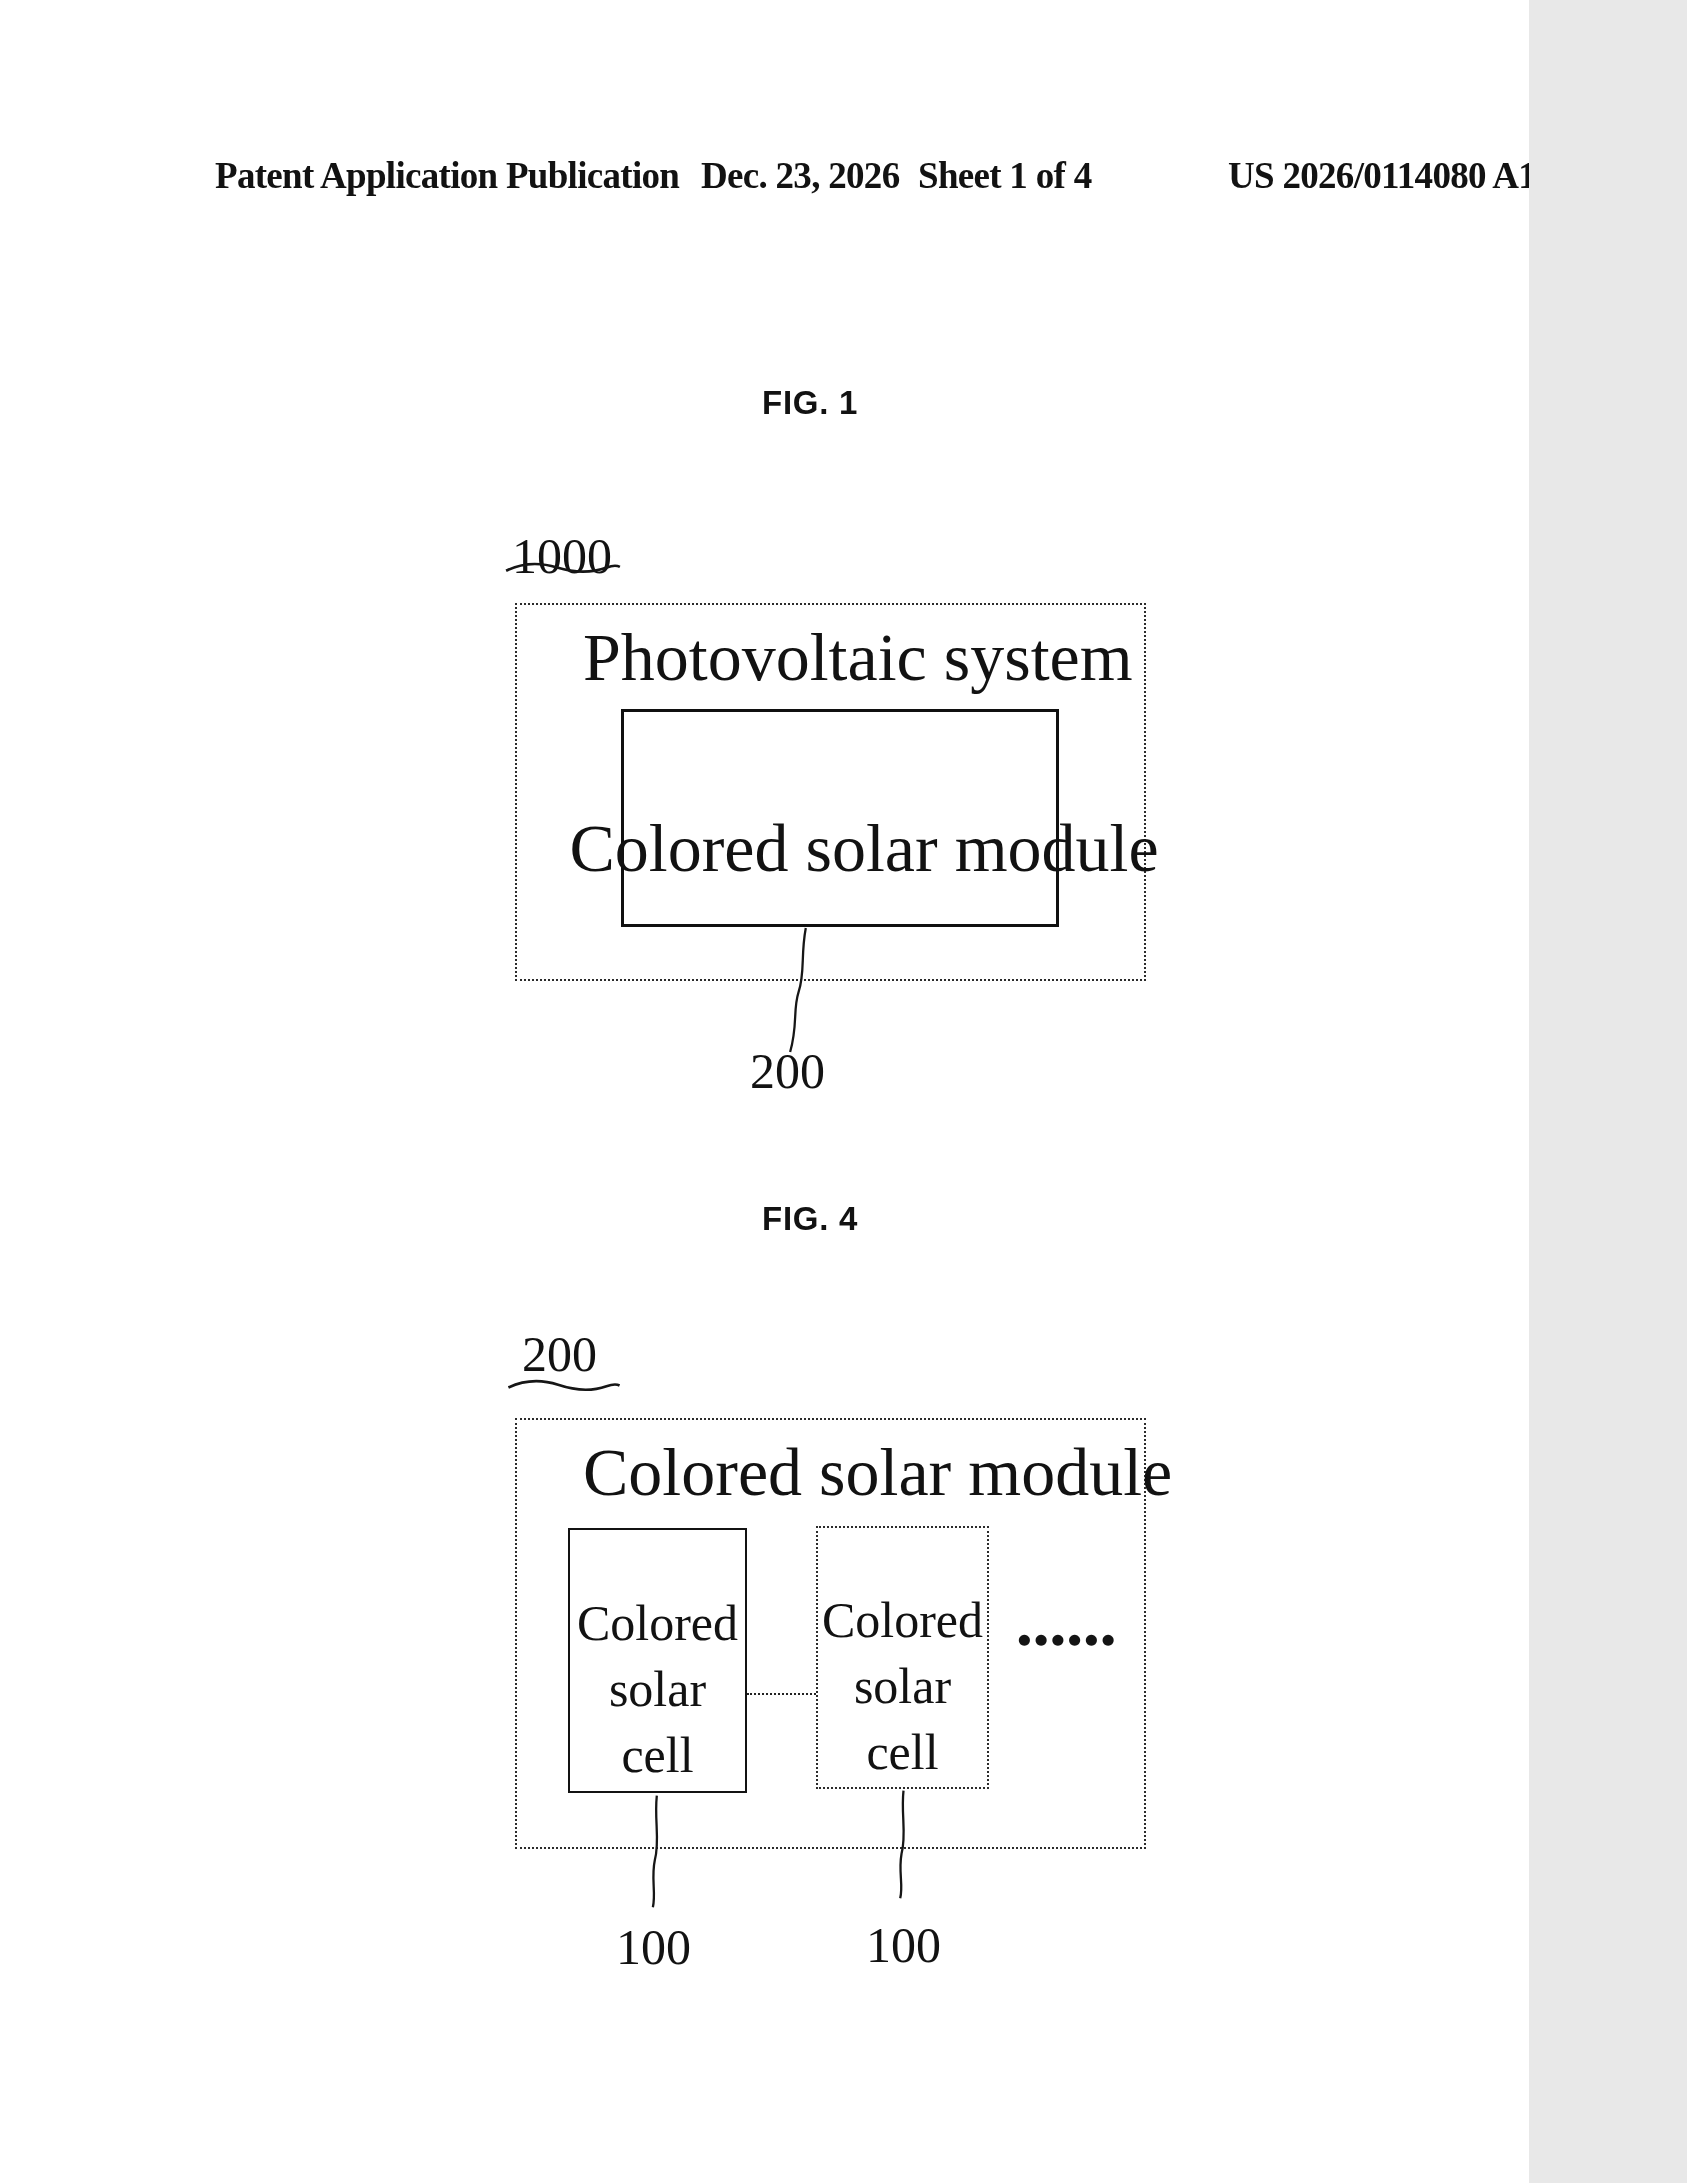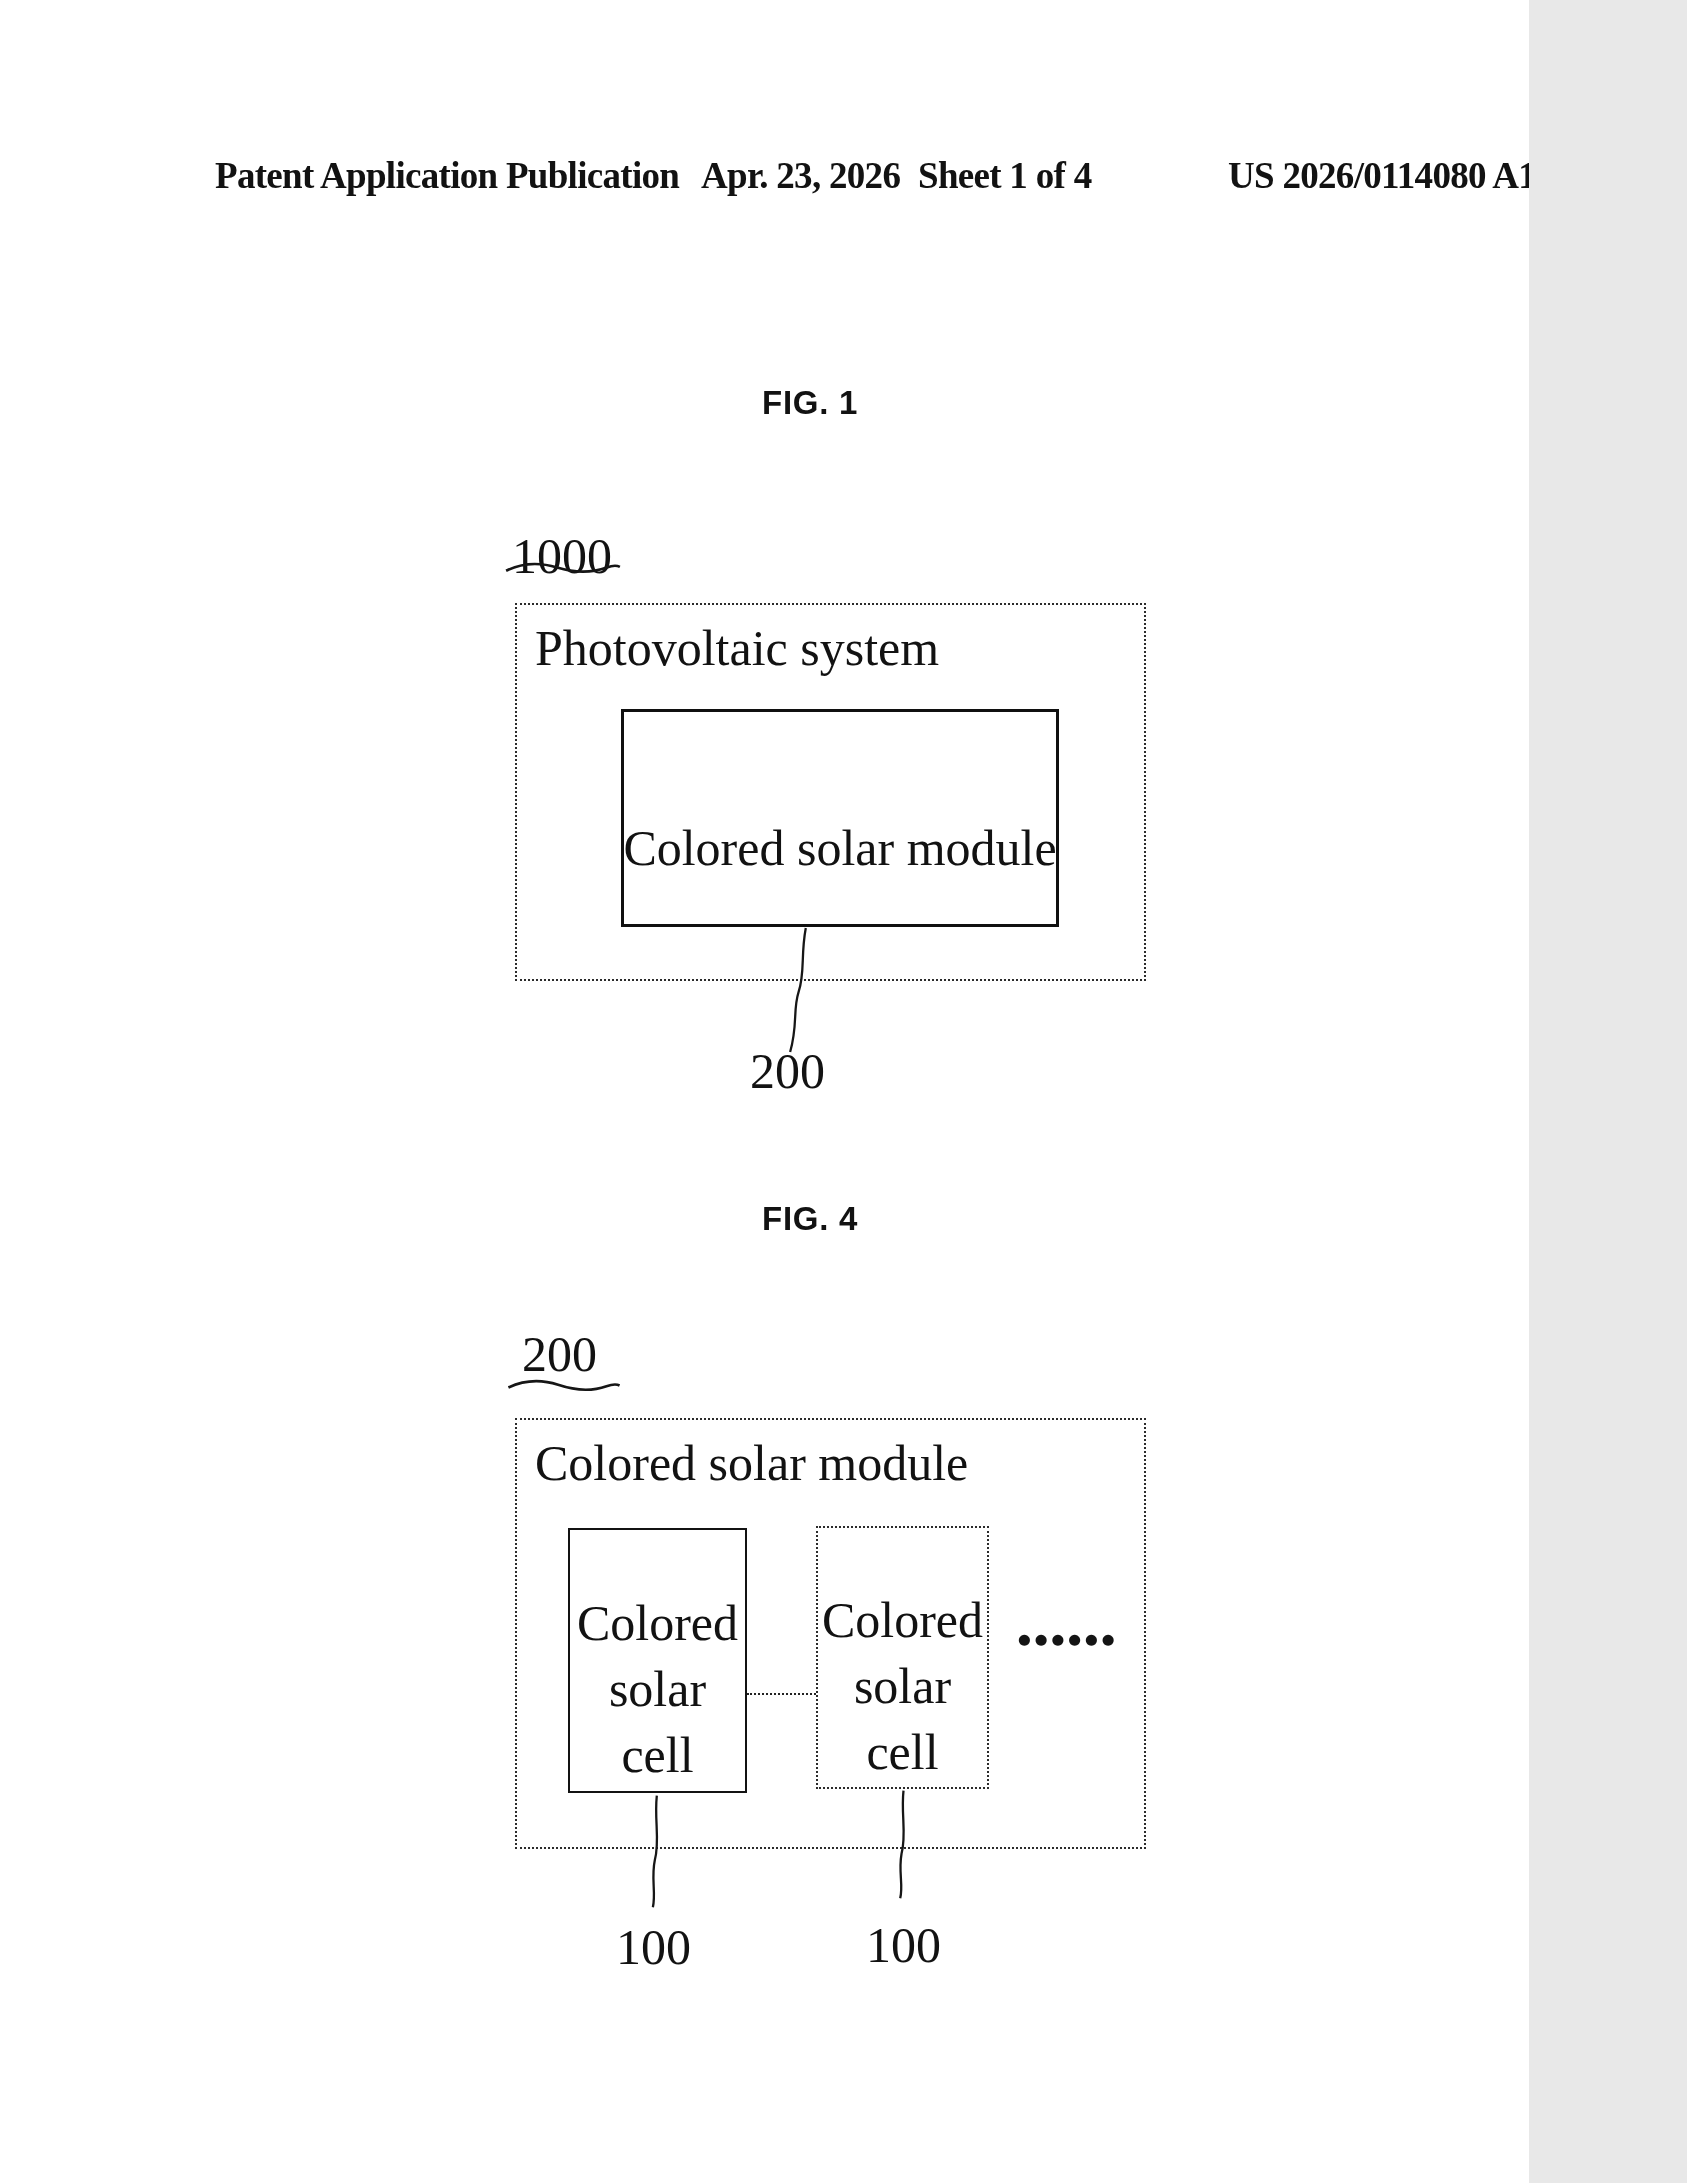--- a/index.html
+++ b/index.html
@@ -29,23 +29,24 @@
     letter-spacing:0.7px;
     white-space:nowrap;
   }
   .reflabel{
     font-size:50px;
     line-height:1;
     text-align:center;
     white-space:nowrap;
   }
   .boxlabel{
-    font-size:50px;
+    font-size:68px;
     line-height:1;
     white-space:nowrap;
+    margin-left:48px;
   }
   .outerbox{
     box-sizing:border-box;
     border:2px dotted #2b2b2b;
     background:#ffffff;
   }
   .innerbox-solid{
     box-sizing:border-box;
     border:3.3px solid #101010;
     background:#ffffff;
@@ -81,21 +82,21 @@
     color:#141414;
   }
   svg path{fill:none;stroke:#161616;}
 </style>
 </head>
 <body>
 
 <div class="page">
 
   <div class="abs hdr" style="left:215px;top:157px;">Patent Application Publication</div>
-  <div class="abs hdr" style="left:701px;top:157px;">Apr. 23, 2026</div>
+  <div class="abs hdr" style="left:701px;top:157px;">Dec. 23, 2026</div>
   <div class="abs hdr" style="left:918px;top:157px;">Sheet 1 of 4</div>
   <div class="abs hdr" style="left:1228px;top:157px;">US 2026/0114080 A1</div>
 
   <div class="abs figtitle" style="left:711px;top:386px;width:198px;">FIG. 1</div>
 
   <div class="abs reflabel" style="left:506px;top:515px;width:112px;margin-top:16px;">1000</div>
   <svg class="abs" style="left:503px;top:559px;" width="120" height="17" viewBox="0 0 182 26">
     <path d="M4,18 C 30,5 56,5 82,13 C 108,21 136,21 158,13 C 166,10 174,10 178,12" stroke-width="4"></path>
   </svg>
 

